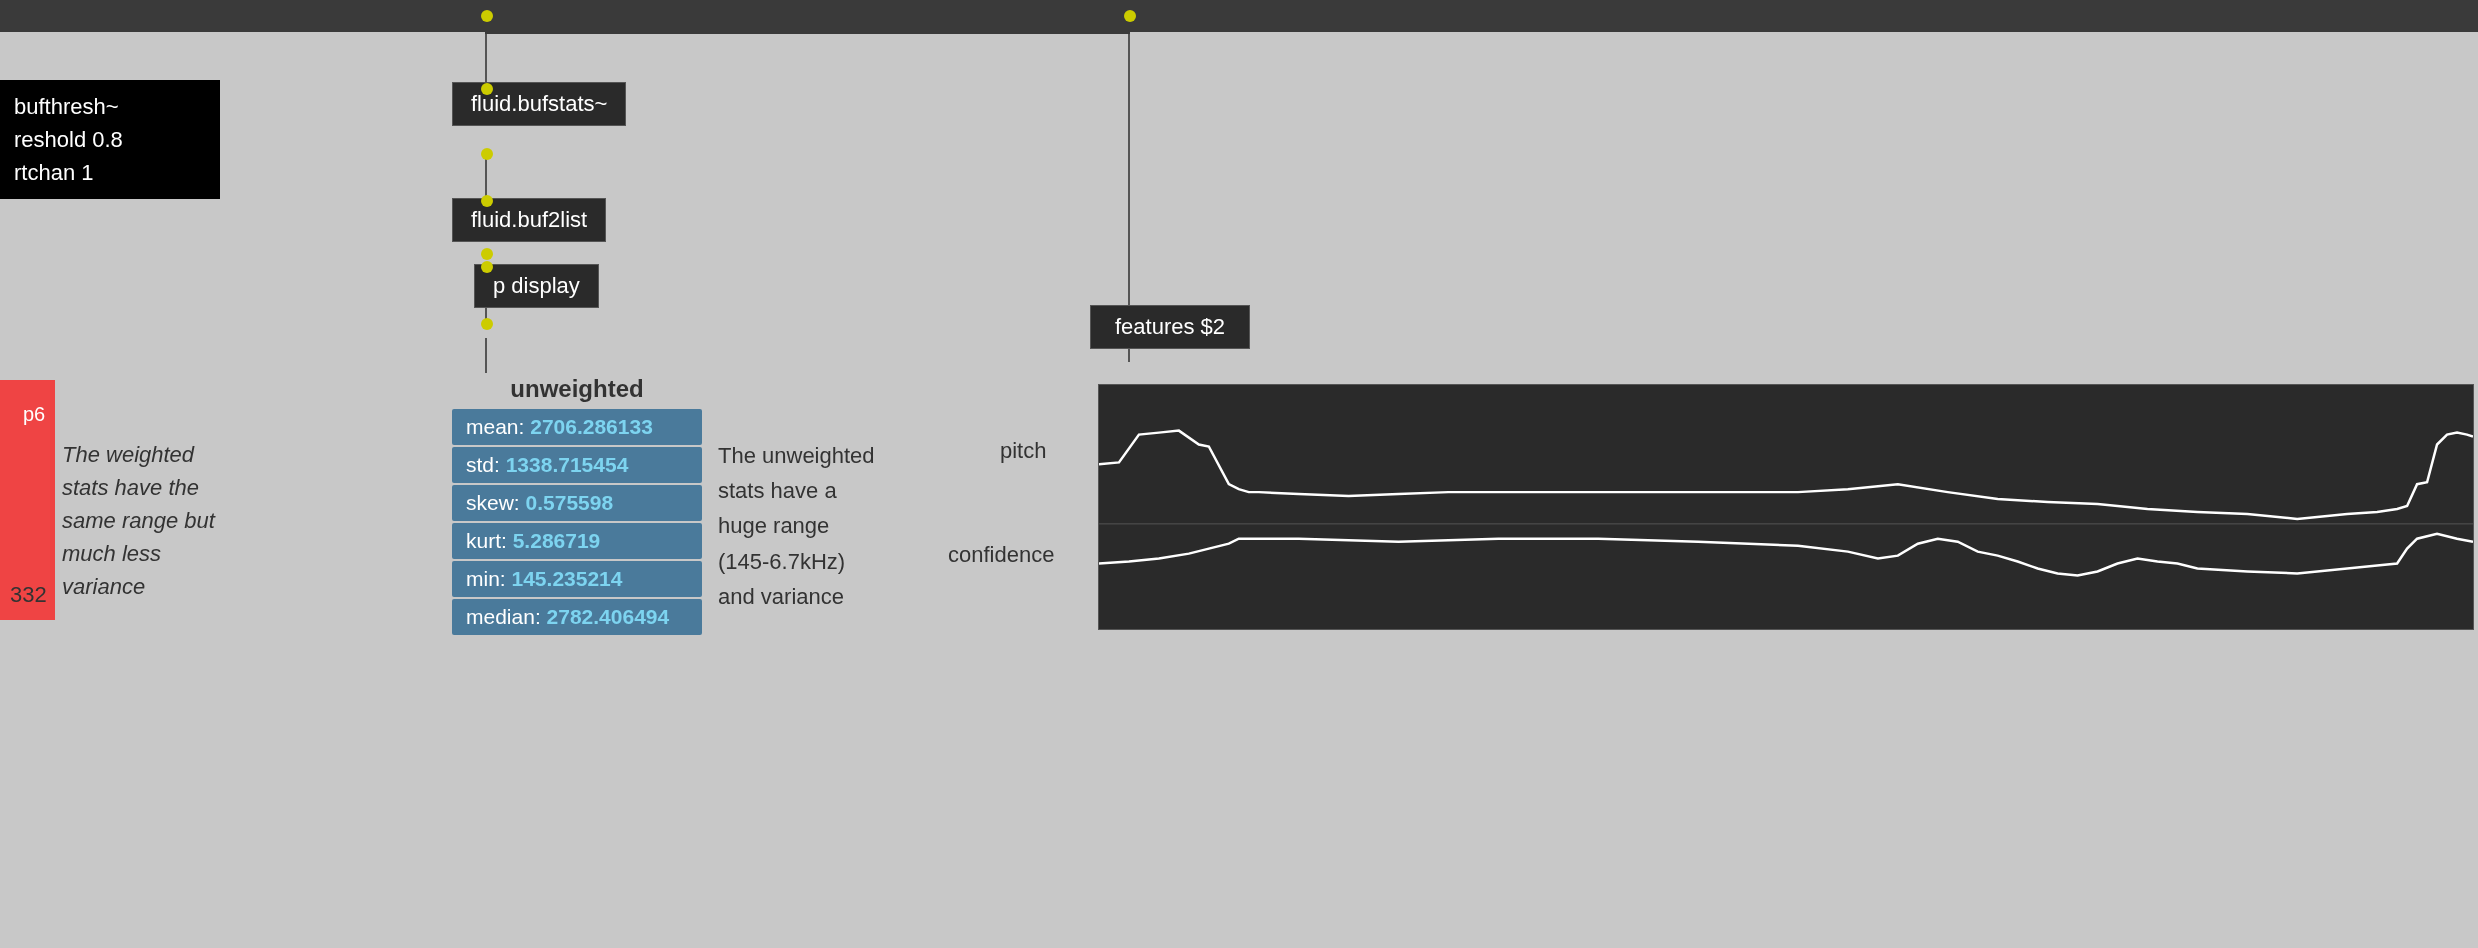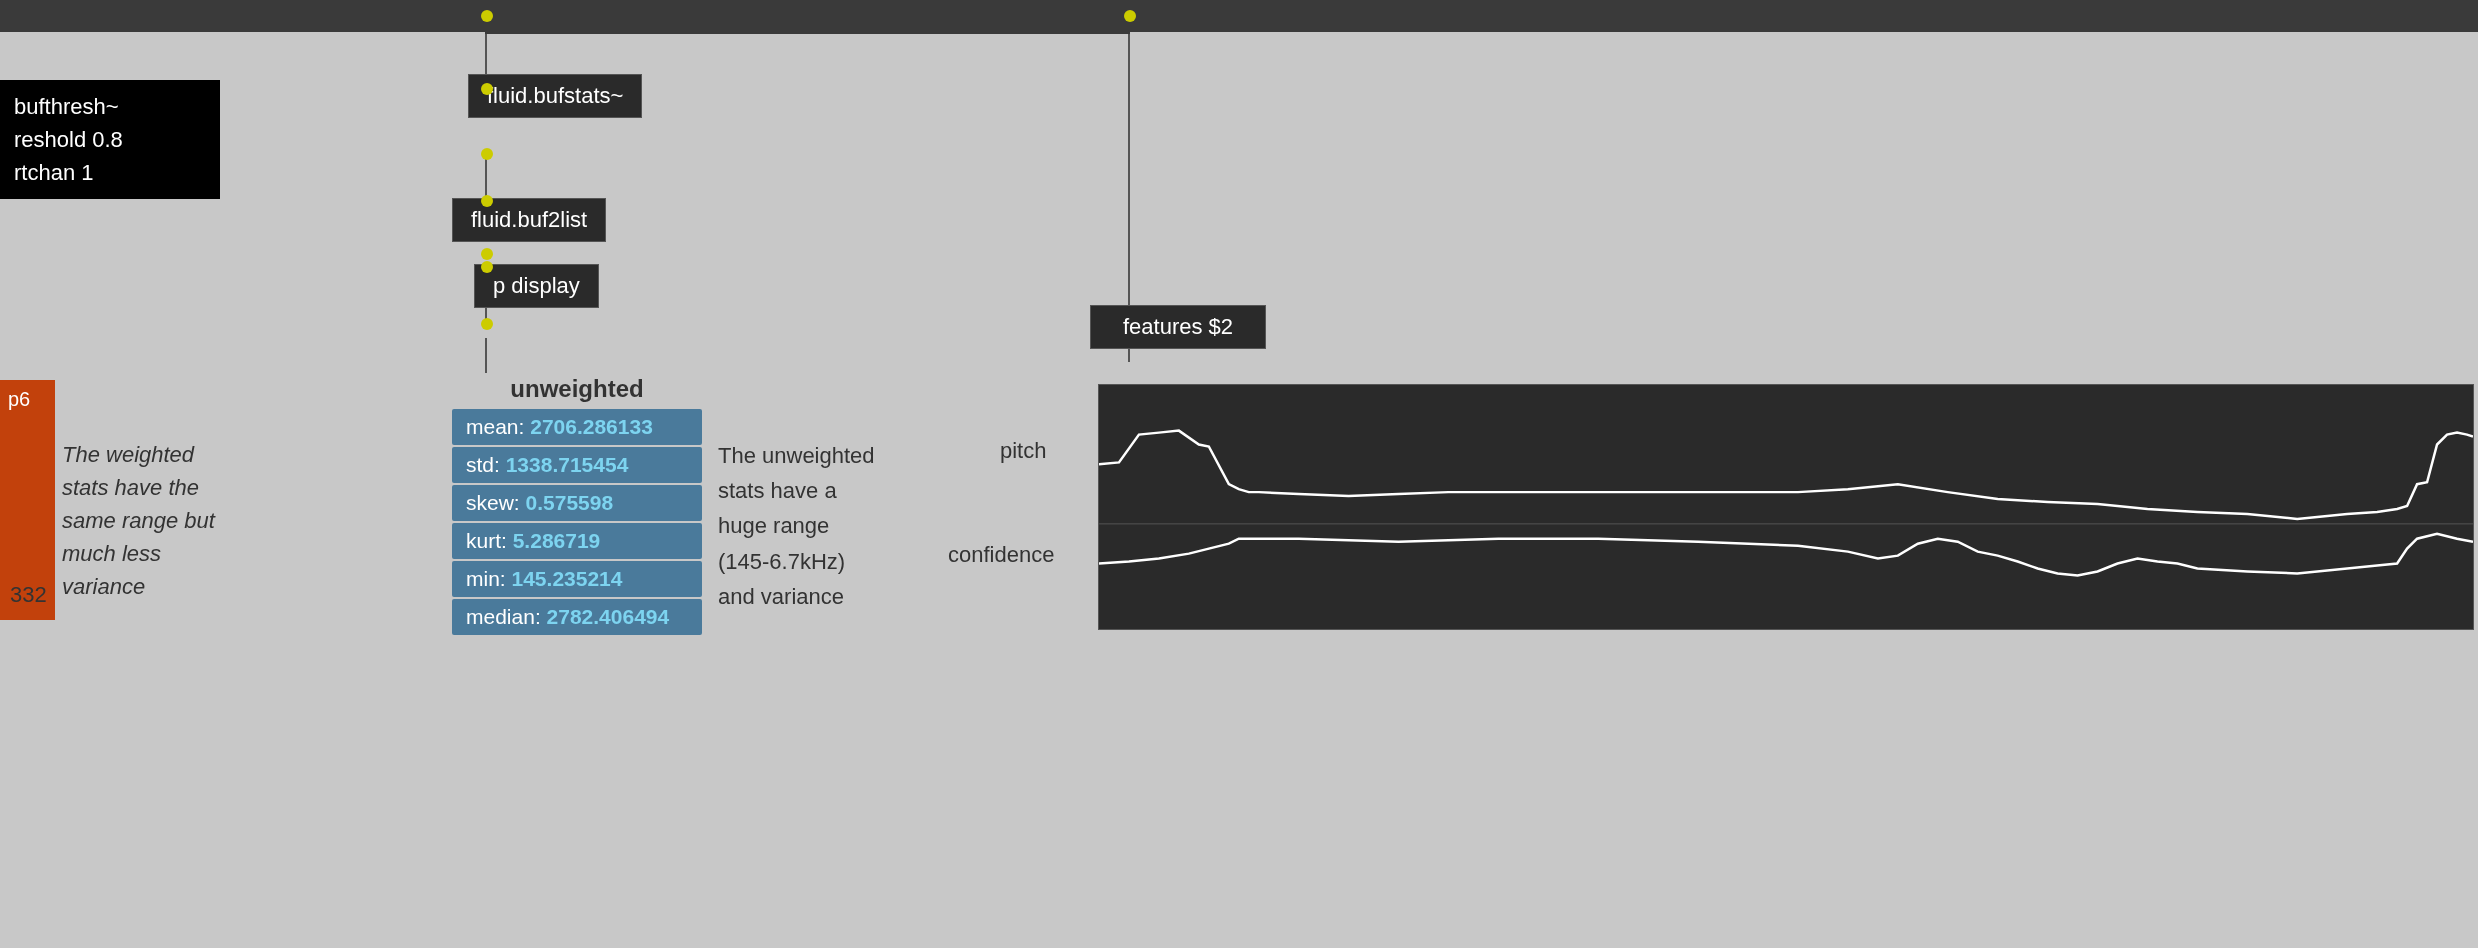--- a/index.html
+++ b/index.html
@@ -35,24 +35,24 @@
       line-height: 1.5;
     }
 
     
     .left-bottom-panel {
       position: absolute;
       top: 380px;
       left: 0;
       width: 55px;
       height: 240px;
-      background: #c2410c;
+      background: #ef4444;
       color: #ffffff;
       font-size: 20px;
-      padding: 8px;
+      padding: 23px;
     }
 
     
     .weighted-text {
       position: absolute;
       top: 438px;
       left: 62px;
       color: #333333;
       font-size: 22px;
       line-height: 1.5;
@@ -122,23 +122,22 @@
       background: #2a2a2a;
       border: 1px solid #555;
       color: #ffffff;
       font-size: 22px;
       padding: 8px 18px;
       white-space: nowrap;
     }
 
     
     .node-bufstats {
-      top: 74px;
+      top: 82px;
       left: 452px;
-      margin-left: 16px;
     }
 
     
     .node-buf2list {
       top: 198px;
       left: 452px;
     }
 
     
     .node-pdisplay {
@@ -189,21 +188,21 @@
     }
 
     
     .features-label {
       position: absolute;
       top: 305px;
       left: 1090px;
       background: #2a2a2a;
       color: #ffffff;
       font-size: 22px;
-      padding: 8px 32px;
+      padding: 8px 24px;
       border: 1px solid #555;
     }
 
     
     .pitch-label {
       position: absolute;
       top: 438px;
       left: 1000px;
       color: #333333;
       font-size: 22px;

